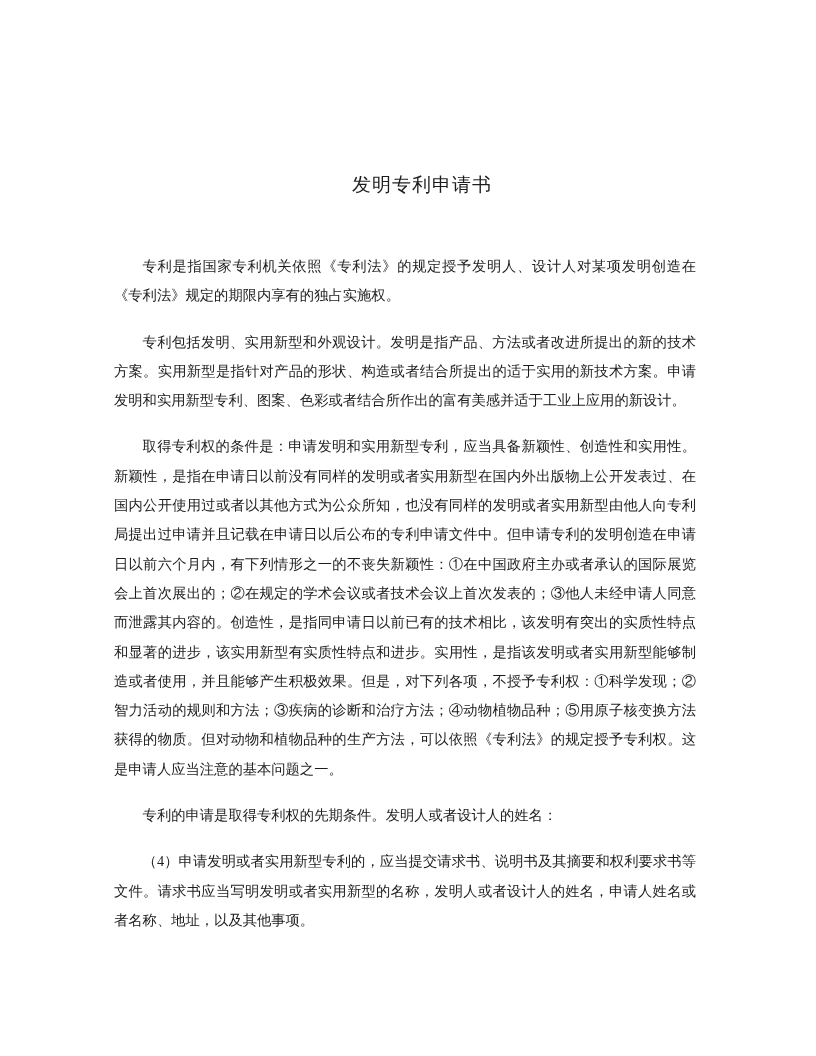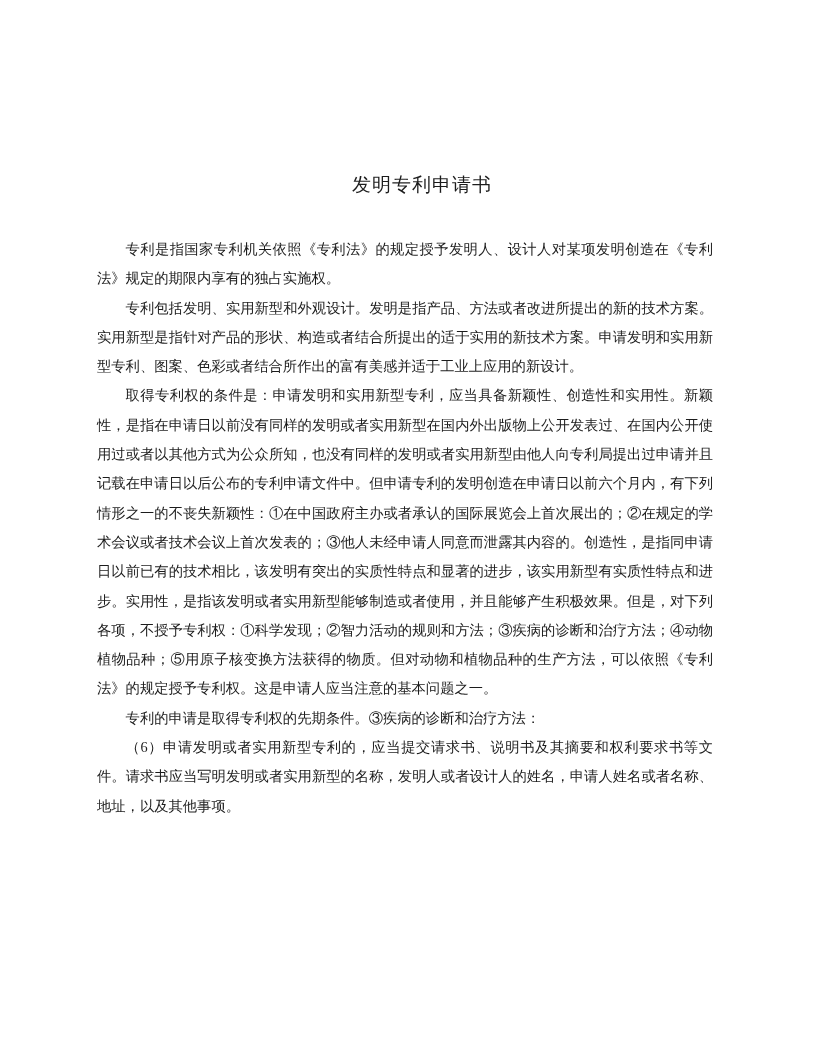--- a/index.html
+++ b/index.html
@@ -30,34 +30,34 @@
   }
   .doc-body {
     position: absolute;
     top: 235px;
     left: 97px;
     width: 616px;
     font-size: 14.3px;
     line-height: 29.3px;
   }
   .doc-body p {
-    margin: 0;
+    margin: 17px;
     padding: 0;
     text-indent: 2em;
     text-align: justify;
     text-justify: inter-ideograph;
     word-break: break-all;
   }
 </style>
 </head>
 <body>
 
 <div class="page">
   <h1 class="doc-title">发明专利申请书</h1>
 
   <div class="doc-body">
     <p>专利是指国家专利机关依照《专利法》的规定授予发明人、设计人对某项发明创造在《专利法》规定的期限内享有的独占实施权。</p>
     <p>专利包括发明、实用新型和外观设计。发明是指产品、方法或者改进所提出的新的技术方案。实用新型是指针对产品的形状、构造或者结合所提出的适于实用的新技术方案。申请发明和实用新型专利、图案、色彩或者结合所作出的富有美感并适于工业上应用的新设计。</p>
     <p>取得专利权的条件是：申请发明和实用新型专利，应当具备新颖性、创造性和实用性。新颖性，是指在申请日以前没有同样的发明或者实用新型在国内外出版物上公开发表过、在国内公开使用过或者以其他方式为公众所知，也没有同样的发明或者实用新型由他人向专利局提出过申请并且记载在申请日以后公布的专利申请文件中。但申请专利的发明创造在申请日以前六个月内，有下列情形之一的不丧失新颖性：①在中国政府主办或者承认的国际展览会上首次展出的；②在规定的学术会议或者技术会议上首次发表的；③他人未经申请人同意而泄露其内容的。创造性，是指同申请日以前已有的技术相比，该发明有突出的实质性特点和显著的进步，该实用新型有实质性特点和进步。实用性，是指该发明或者实用新型能够制造或者使用，并且能够产生积极效果。但是，对下列各项，不授予专利权：①科学发现；②智力活动的规则和方法；③疾病的诊断和治疗方法；④动物植物品种；⑤用原子核变换方法获得的物质。但对动物和植物品种的生产方法，可以依照《专利法》的规定授予专利权。这是申请人应当注意的基本问题之一。</p>
-    <p>专利的申请是取得专利权的先期条件。③疾病的诊断和治疗方法：</p>
-    <p>（6）申请发明或者实用新型专利的，应当提交请求书、说明书及其摘要和权利要求书等文件。请求书应当写明发明或者实用新型的名称，发明人或者设计人的姓名，申请人姓名或者名称、地址，以及其他事项。</p>
+    <p>专利的申请是取得专利权的先期条件。发明人或者设计人的姓名：</p>
+    <p>（4）申请发明或者实用新型专利的，应当提交请求书、说明书及其摘要和权利要求书等文件。请求书应当写明发明或者实用新型的名称，发明人或者设计人的姓名，申请人姓名或者名称、地址，以及其他事项。</p>
   </div>
 </div>
 
 </body></html>

